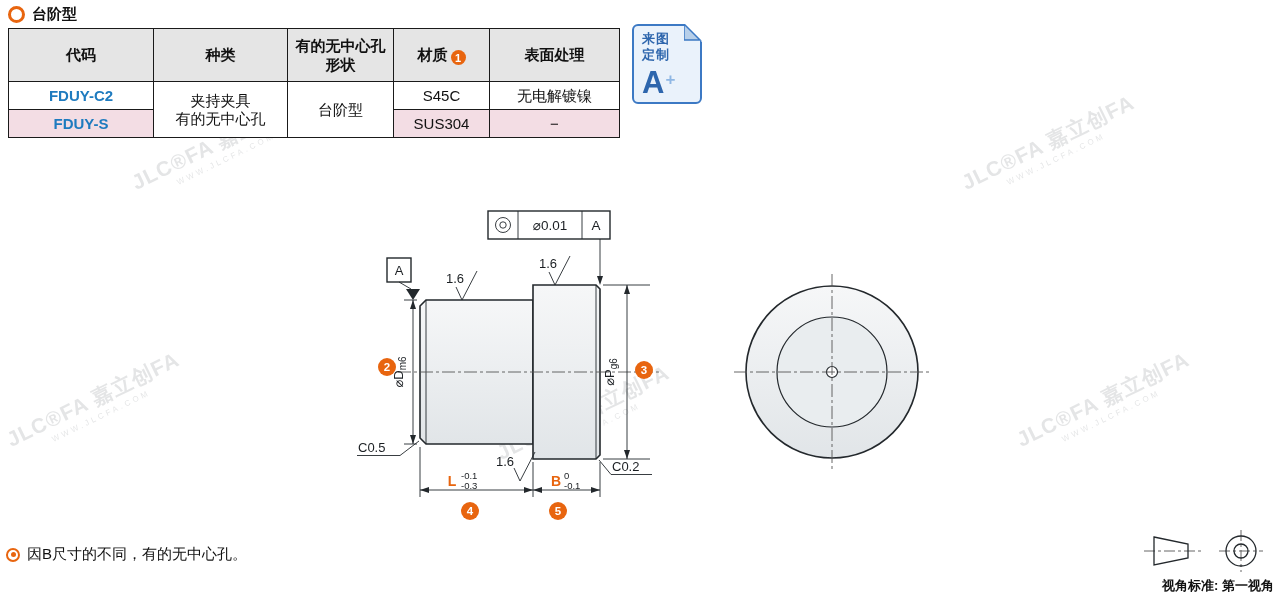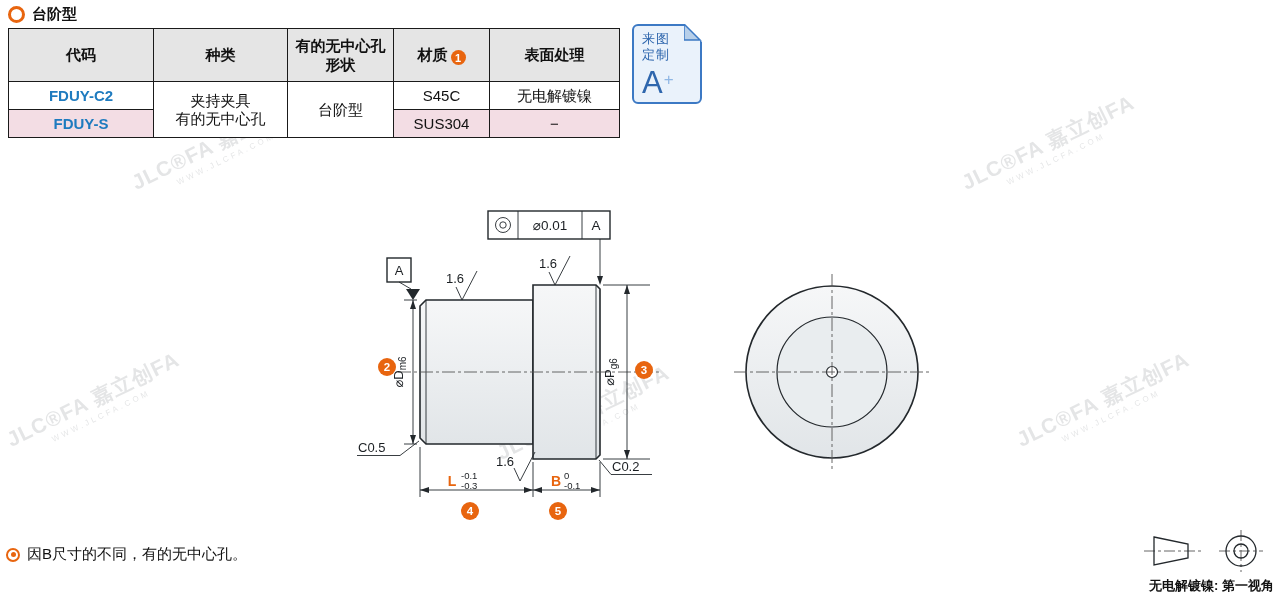--- a/index.html
+++ b/index.html
@@ -23,21 +23,21 @@
     font-size:15px;padding:0 4px;background:#fff;}
   .catalog th{background:#e5e5e5;height:52px;font-weight:bold;line-height:1.3;}
   .catalog td{height:27px;line-height:1.15;}
   .catalog td.code{color:#1e7bbf;font-weight:bold;margin-top:12px;}
   .catalog td.pink{background:#f3dde4;}
   .num-badge{display:inline-flex;width:15px;height:15px;border-radius:50%;background:#e8650f;
     color:#fff;font-size:11px;font-weight:bold;align-items:center;justify-content:center;
     margin-left:3px;vertical-align:-2px;}
   
   .custom-badge{position:absolute;left:632px;top:24px;width:70px;height:80px;box-sizing:border-box;
-    background:#eaf2fb;border:2px solid #3c79c4;border-radius:6px;color:#2e66ad;font-weight:normal;
+    background:#eaf2fb;border:2px solid #3c79c4;border-radius:6px;color:#2e66ad;font-weight:bold;
     padding:5px 0 0 8px;z-index:3;}
   .cb-line{font-size:13px;line-height:16px;letter-spacing:1px;}
   .cb-letter{font-size:31px;line-height:32px;margin-top:1px;}
   .cb-plus{font-size:17px;color:#8fb7e4;margin-left:1px;vertical-align:8px;}
   .fold{position:absolute;top:-2px;right:-2px;}
   
   svg.drawing{position:absolute;left:350px;top:195px;z-index:2;}
   .out{fill:url(#metalGrad);stroke:#23282c;stroke-width:1.6;stroke-linejoin:miter;}
   .thin{stroke:#23282c;stroke-width:0.9;fill:none;}
   .cl{stroke:#555;stroke-width:0.9;fill:none;stroke-dasharray:13 3 3 3;}
@@ -272,13 +272,13 @@
 </div>
 
 <svg class="angle-icon" width="132" height="46">
   <line x1="4" y1="23" x2="62" y2="23" stroke="#555" stroke-width="0.9" stroke-dasharray="11 3 3 3"></line>
   <polygon points="14,9 48,16 48,30 14,37" fill="none" stroke="#23282c" stroke-width="1.3"></polygon>
   <line x1="79" y1="23" x2="123" y2="23" stroke="#555" stroke-width="0.9" stroke-dasharray="11 3 3 3"></line>
   <line x1="101" y1="2" x2="101" y2="44" stroke="#555" stroke-width="0.9" stroke-dasharray="11 3 3 3"></line>
   <circle cx="101" cy="23" r="15" fill="none" stroke="#23282c" stroke-width="1.3"></circle>
   <circle cx="101" cy="23" r="7" fill="none" stroke="#23282c" stroke-width="1.3"></circle>
 </svg>
-<div class="view-standard">无电解镀镍: 第一视角</div>
+<div class="view-standard">视角标准: 第一视角</div>
 
 </body></html>

